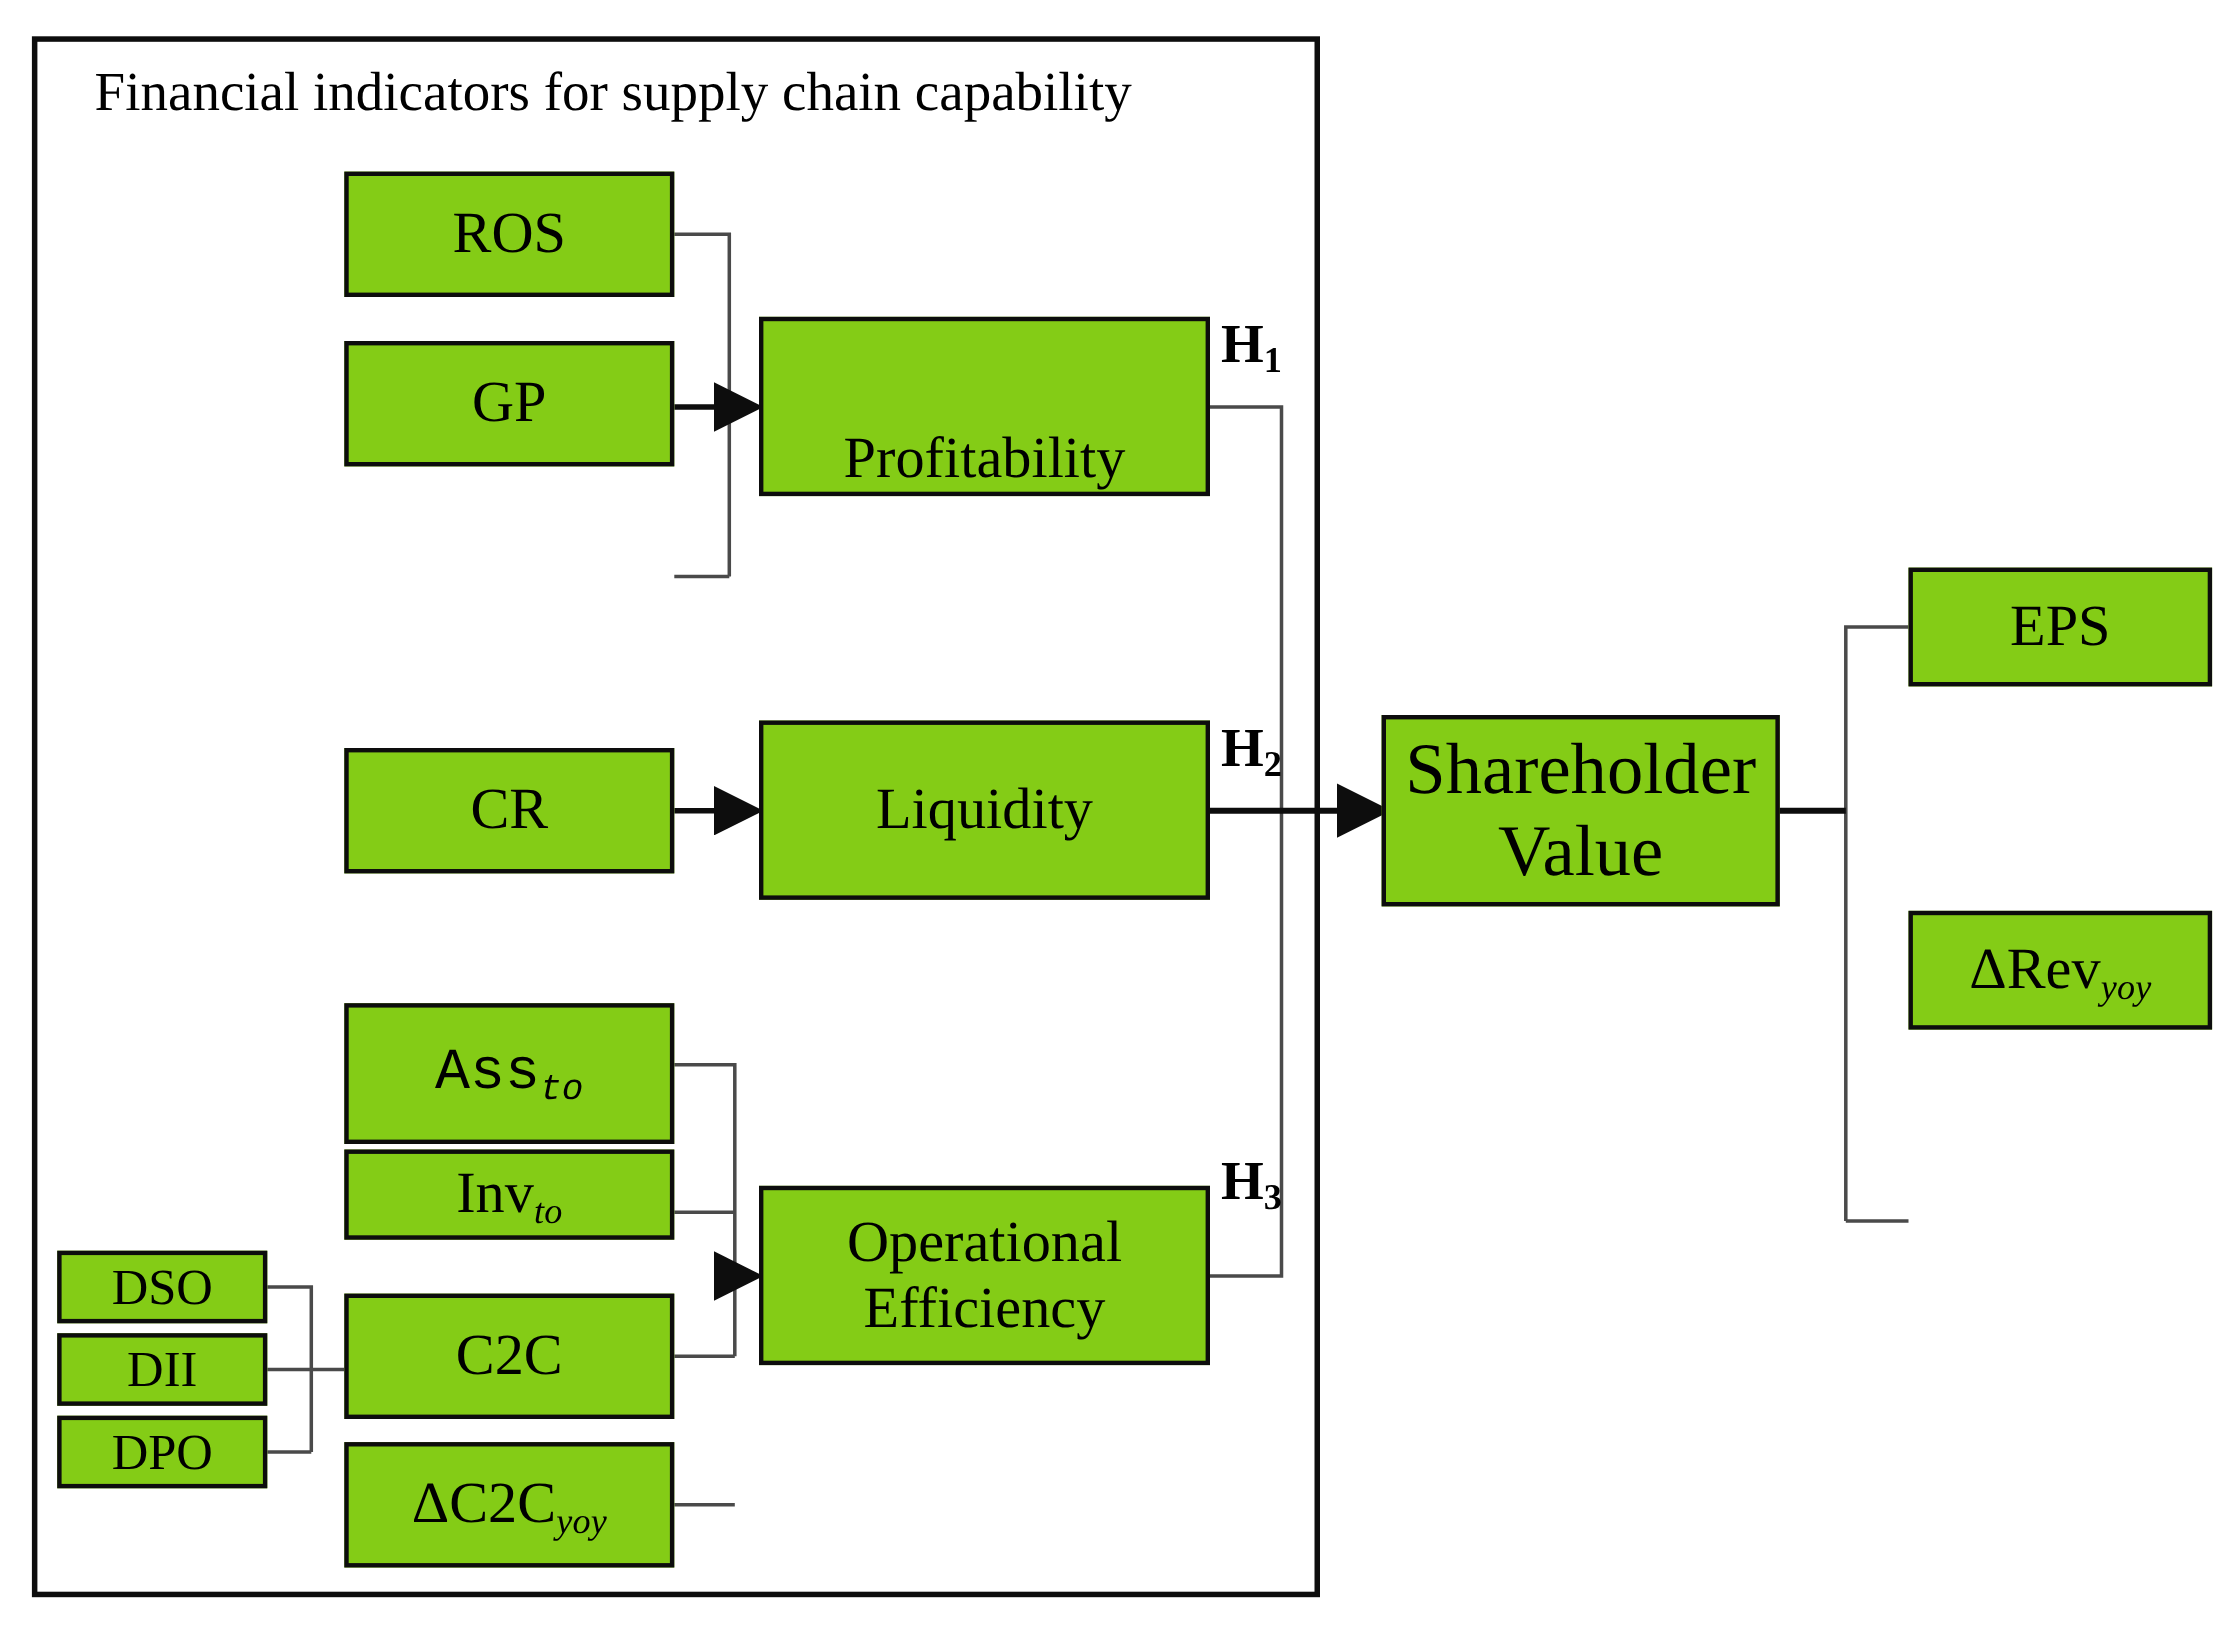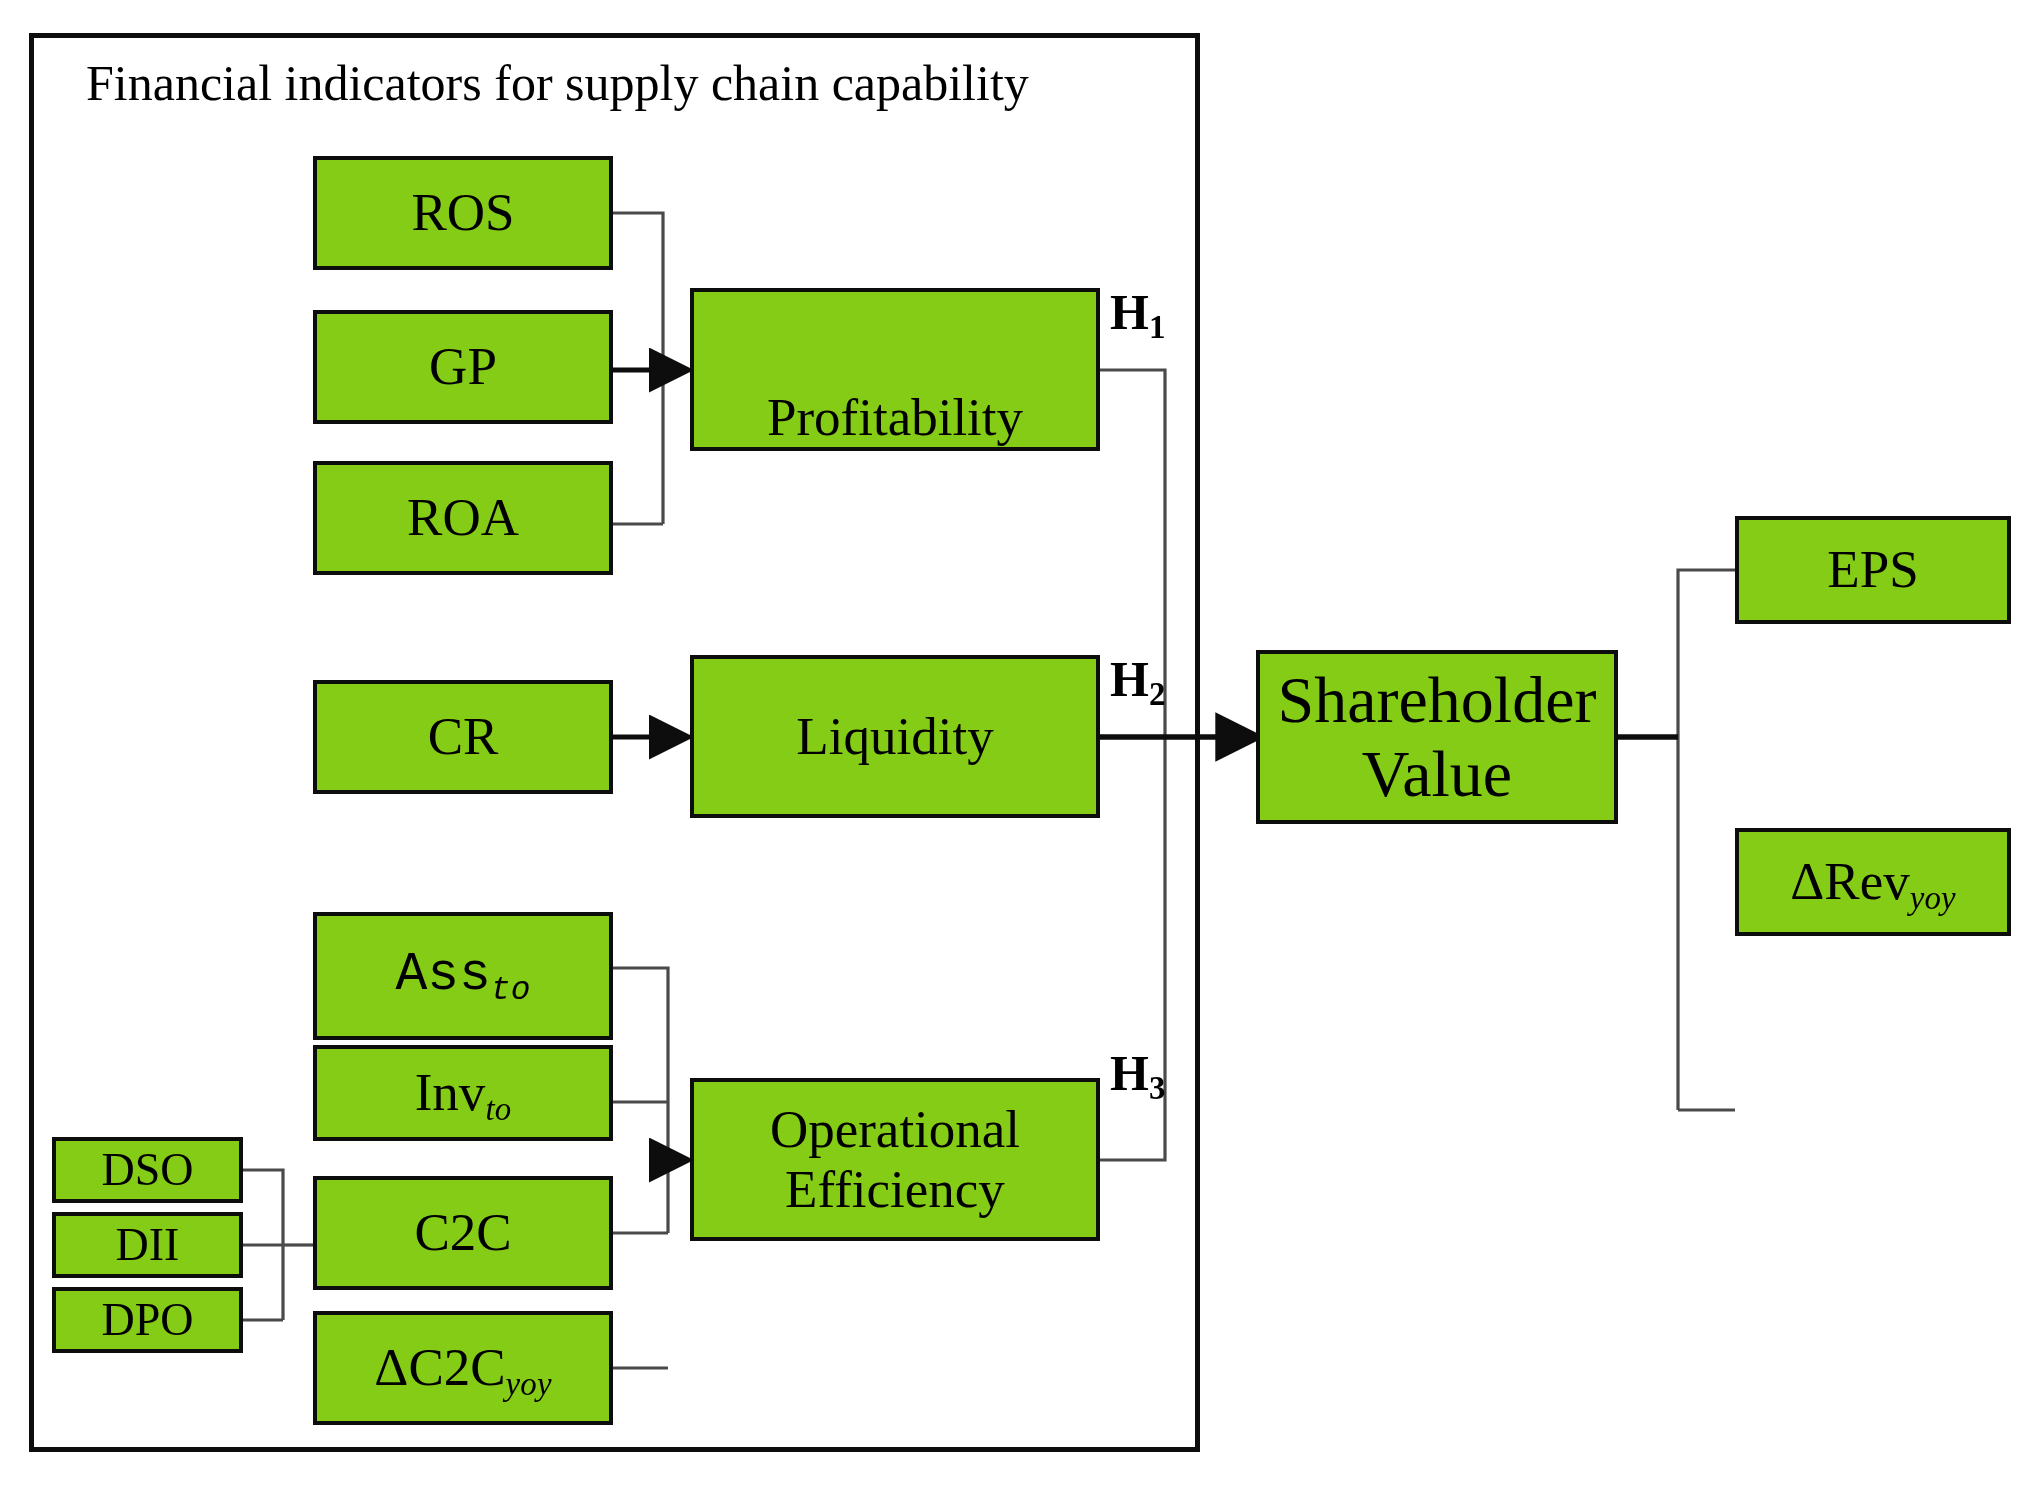--- a/index.html
+++ b/index.html
@@ -144,23 +144,20 @@
   </svg>
 
   <div class="node indicator" style="left:313px; top:156px; width:300px; height:114px;">
     <span class="lbl">ROS</span>
   </div>
 
   <div class="node indicator" style="left:313px; top:310px; width:300px; height:114px;">
     <span class="lbl">GP</span>
   </div>
 
-  <div class="node indicator" style="left:313px; top:461px; width:300px; height:114px;">
-    <span class="lbl">ROA</span>
-  </div>
 
   <div class="node construct" style="left:690px; top:288px; width:410px; height:163px;align-items:flex-end;">
     <span class="lbl">Profitability</span>
   </div>
 
   <div class="hyp" style="left:1110px; top:283px;">
     <span>H</span><sub>1</sub>
   </div>
 
   <div class="node indicator" style="left:313px; top:680px; width:300px; height:114px;">
@@ -174,21 +171,21 @@
   <div class="hyp" style="left:1110px; top:650px;">
     <span>H</span><sub>2</sub>
   </div>
 
   <div class="node indicator" style="left:313px; top:912px; width:300px; height:128px;font-family:Liberation Mono, monospace;">
     <span class="lbl">
       <span>Ass</span><sub>to</sub>
     </span>
   </div>
 
-  <div class="node indicator" style="left:313px; top:1045px; width:300px; height:96px;">
+  <div class="node indicator" style="left:313px; top:1045px; width:300px; height:82px;">
     <span class="lbl">
       <span>Inv</span><sub>to</sub>
     </span>
   </div>
 
   <div class="node indicator" style="left:313px; top:1176px; width:300px; height:114px;">
     <span class="lbl">
       <span>C2C</span>
     </span>
   </div>

